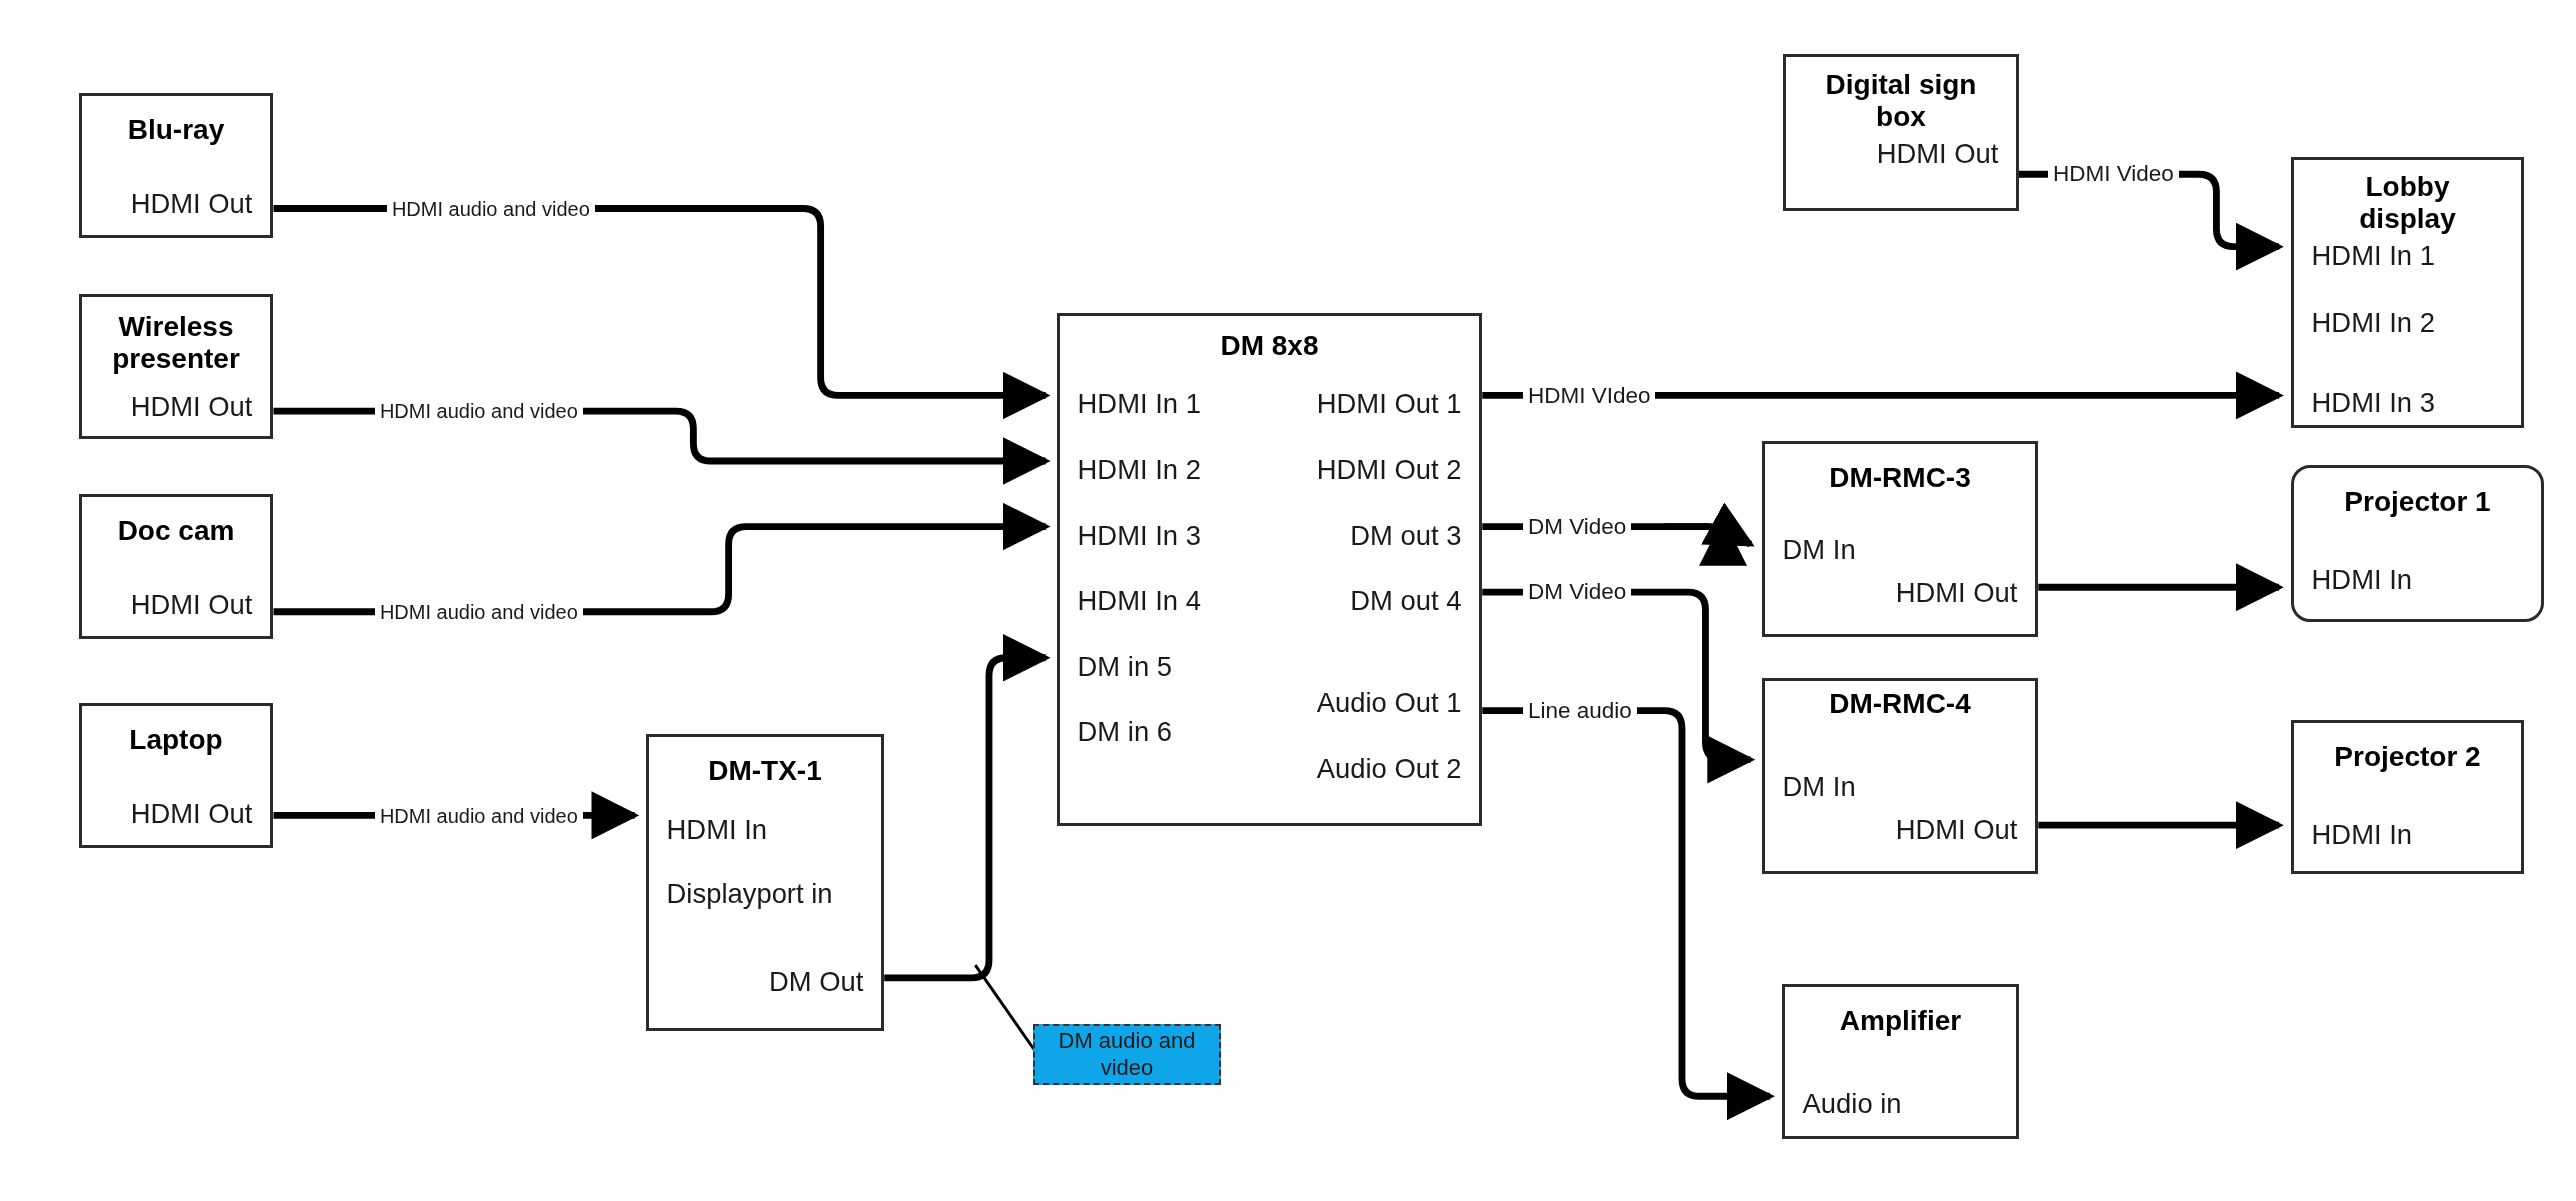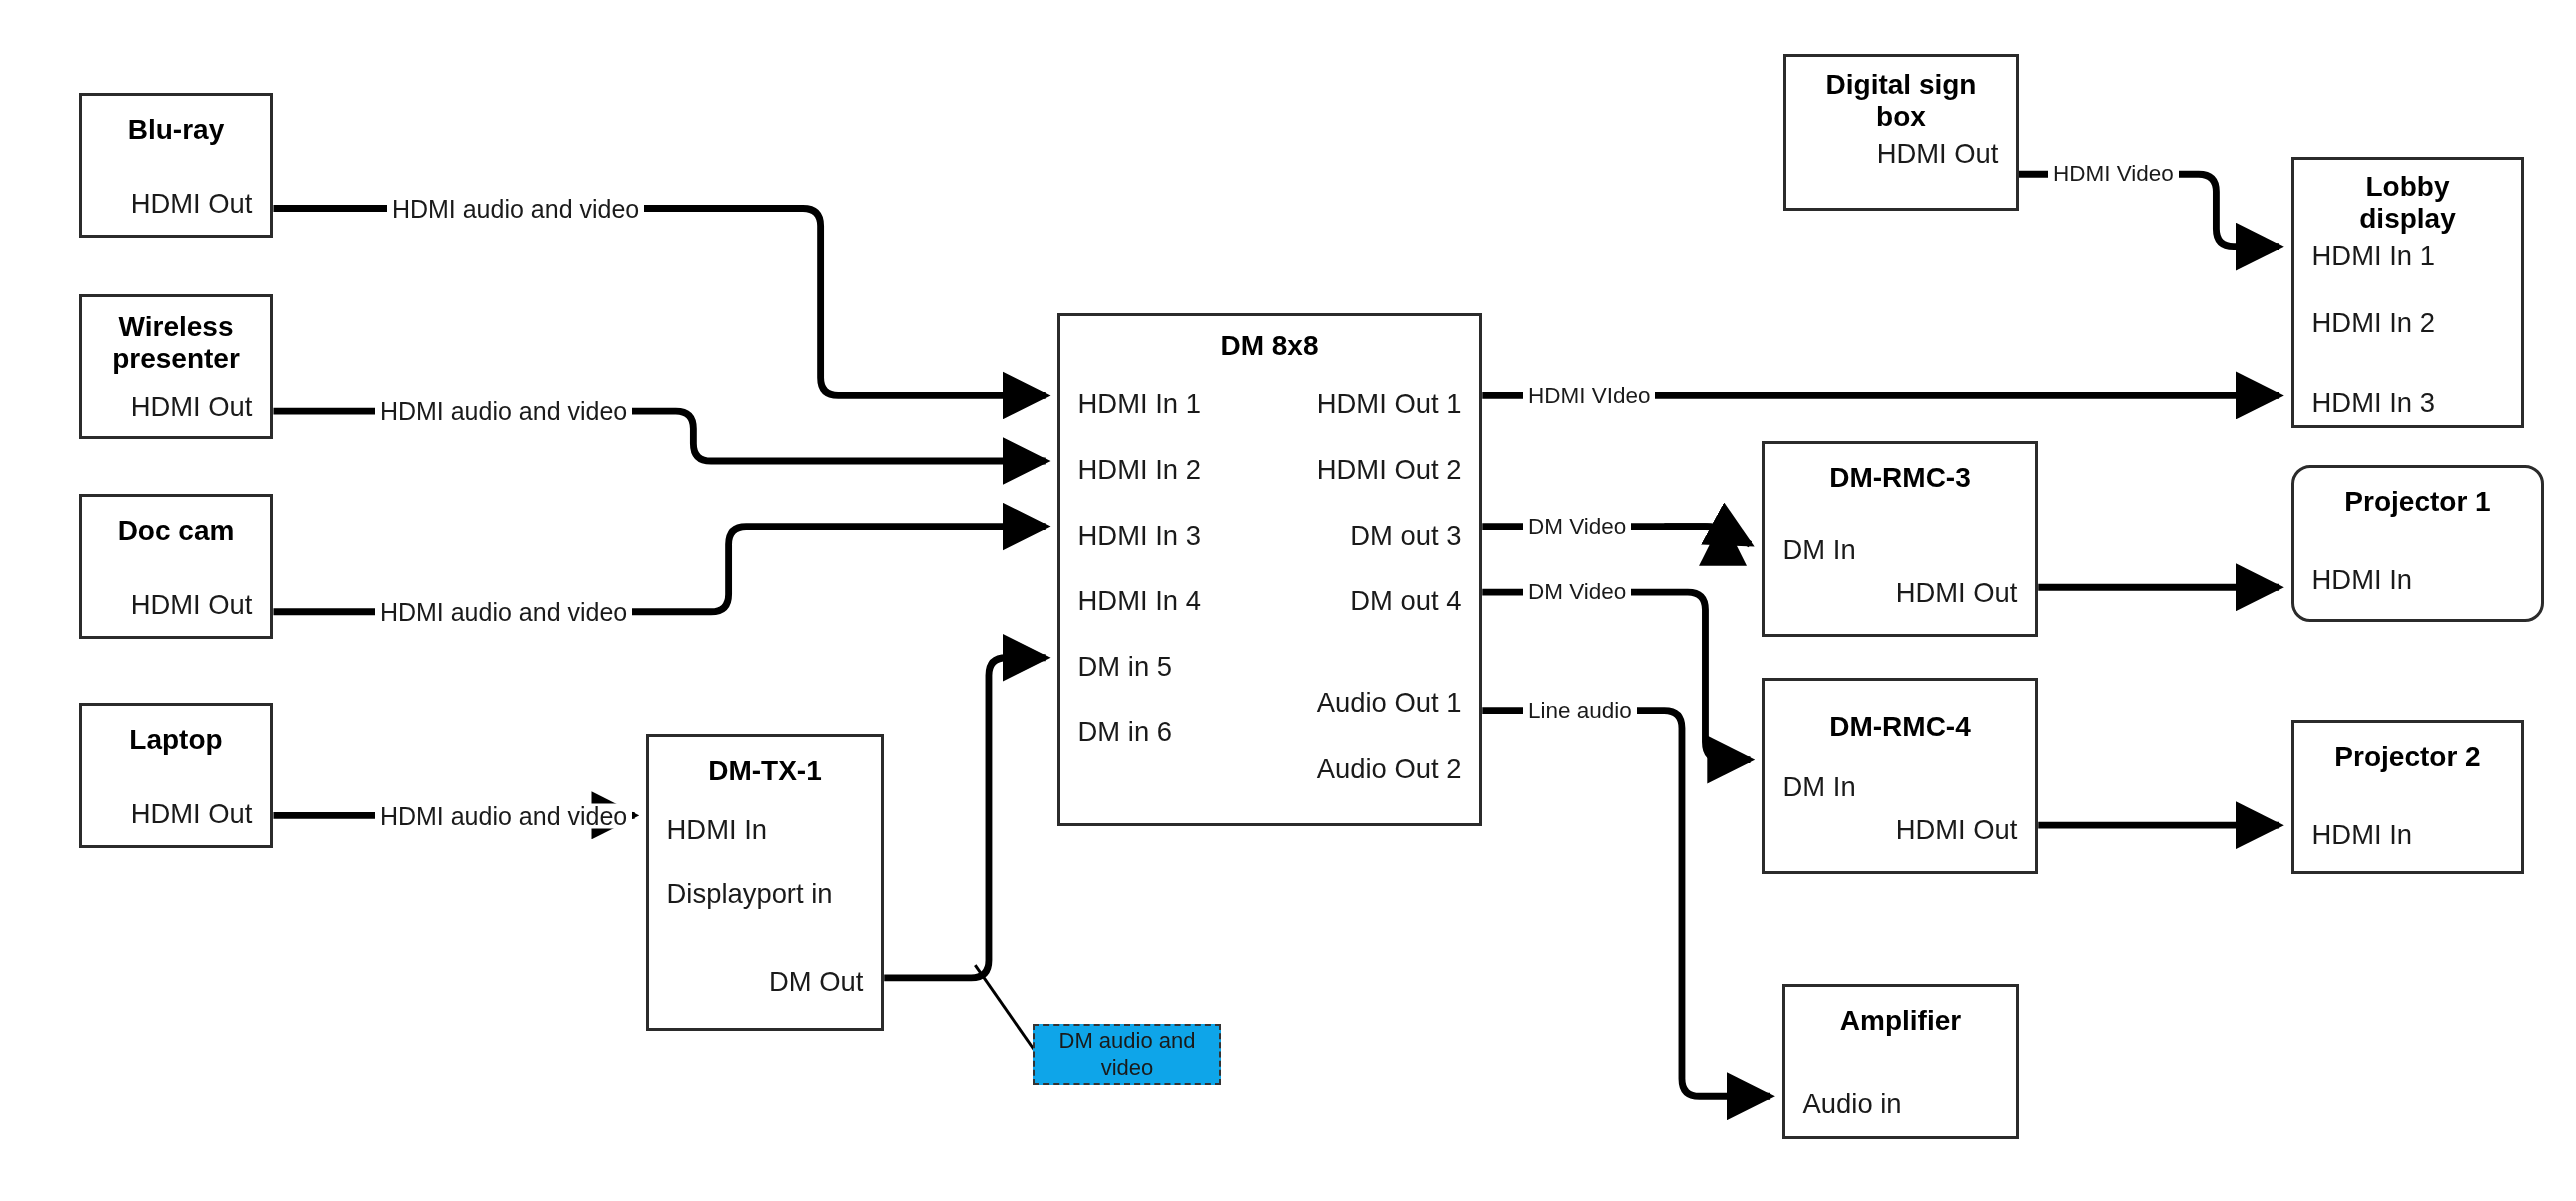--- a/index.html
+++ b/index.html
@@ -44,21 +44,21 @@
     position: absolute;
     font-size: 27.4px;
     color: #1a1a1a;
     line-height: 1;
     white-space: nowrap;
   }
   .port.left  { left: 17.6px; text-align: left; }
   .port.right { right: 17.6px; text-align: right; }
   .wire-label {
     position: absolute;
-    font-size: 25px;
+    font-size: 20px;
     color: #1a1a1a;
     background: #ffffff;
     white-space: nowrap;
     line-height: 1;
     padding: 0 4.9px;
     transform: translateY(-50%);
   }
   .wire-label.small { font-size: 22.5px; }
   .callout {
     position: absolute;
@@ -176,21 +176,21 @@
     <div class="port left" style="top:229px;">HDMI In 3</div>
   </div>
 
   <div class="node" style="left:1762px; top:441px; width:276px; height:196px;">
     <div class="node-title" style="top:17.6px;">DM-RMC-3</div>
     <div class="port left" style="top:92px;">DM In</div>
     <div class="port right" style="top:135px;">HDMI Out</div>
   </div>
 
   <div class="node" style="left:1762px; top:678px; width:276px; height:196px;">
-    <div class="node-title" style="top:30px;">DM-RMC-4</div>
+    <div class="node-title" style="top:7px;">DM-RMC-4</div>
     <div class="port left" style="top:92px;">DM In</div>
     <div class="port right" style="top:135px;">HDMI Out</div>
   </div>
 
   <div class="node" style="left:2291px; top:465px; width:253px; height:157px;border-radius:19px;">
     <div class="node-title" style="top:17.6px;">Projector 1</div>
     <div class="port left" style="top:98px;">HDMI In</div>
   </div>
 
   <div class="node" style="left:2291px; top:720px; width:233px; height:154px;">

